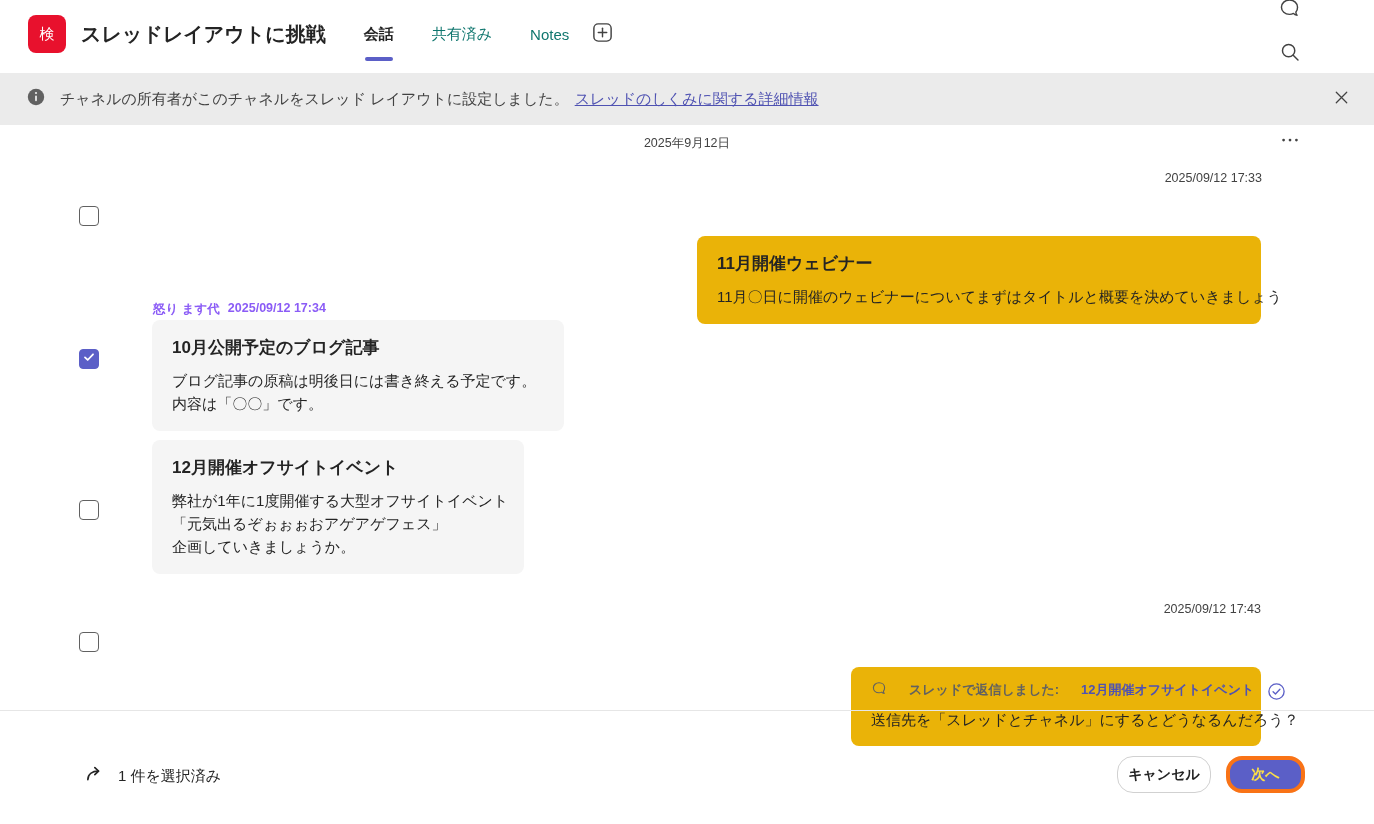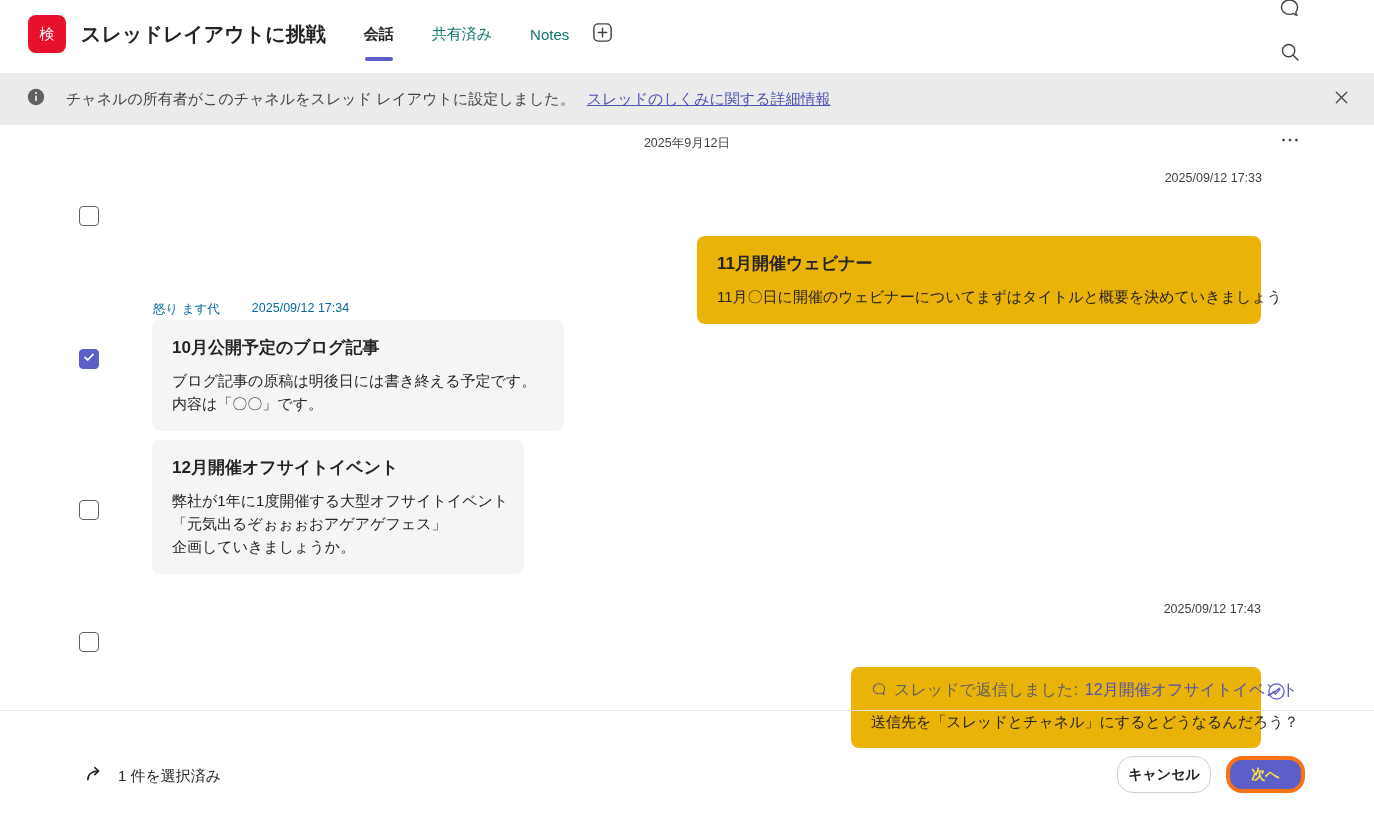--- a/index.html
+++ b/index.html
@@ -21,42 +21,42 @@
   .tab.active::after { content:""; position:absolute; left:1px; right:1px; bottom:-17px;
     height:4px; border-radius:2px; background:#5b5fc7; }
   .add-tab { margin-left:22px; display:flex; align-items:center; cursor:pointer; }
   .header-right { margin-left:auto; display:flex; align-items:center; gap:16px;flex-direction:column; }
   .meet-now { display:flex; align-items:center; gap:8px; cursor:pointer; }
   .meet-now-label { font-size:15px; color:#242424; white-space:nowrap; }
   .vdivider { width:1px; height:24px; background:#d9d9d9; margin:0 6px; }
   .icon-btn { display:flex; align-items:center; justify-content:center; width:28px; height:28px; cursor:pointer; }
   
   .banner { position:absolute; left:0; top:73px; width:1374px; height:52px;
-    background:#ebebeb; display:flex; align-items:center; padding:0 18px 0 26px;gap:6px; }
+    background:#ebebeb; display:flex; align-items:center; padding:0 18px 0 26px; }
   .banner-text { font-size:15px; color:#424242; margin-left:14px; white-space:nowrap; }
   .banner-link { font-size:15px; color:#4f52b2; text-decoration:underline; margin-left:6px; cursor:pointer; white-space:nowrap; }
   .banner-close { margin-left:auto; width:30px; height:30px; display:flex; align-items:center; justify-content:center; cursor:pointer; }
   
   .date-separator { position:absolute; left:0; top:135px; width:1374px;
     text-align:center; font-size:12.5px; color:#424242; }
   .timestamp { position:absolute; font-size:12.5px; color:#424242; }
   .ts-1 { top:171px; right:112px; }
   .ts-2 { top:602px; right:113px; }
-  .msg-meta { position:absolute; left:153px; top:301px; font-size:12.5px; color:#0369a1; display:flex; gap:32px; }
+  .msg-meta { position:absolute; left:153px; top:301px; font-size:12.5px; color:#8b5cf6; display:flex; gap:8px;font-weight:bold; }
   .bubble { position:absolute; border-radius:8px; padding:16px 20px; }
   .bubble-purple { background:#eab308;margin-top:45px; }
   .bubble-gray { background:#f5f5f5; }
   .bubble-1 { left:697px; top:191px; width:564px; }
   .bubble-2 { left:152px; top:320px; width:412px; }
   .bubble-3 { left:152px; top:440px; width:372px; }
   .bubble-4 { left:851px; top:622px; width:410px; padding:13px 20px 15px 20px; }
   .bubble-title { font-size:17px; font-weight:700; color:#242424; line-height:23px; }
   .bubble-body { margin-top:10px; font-size:15px; color:#242424; line-height:23px; }
   .bubble-body div { white-space:nowrap; }
-  .reply-line { display:flex; align-items:center; gap:7px; font-size:16px; color:#616161; white-space:nowrap; }
+  .reply-line { display:flex; align-items:center; gap:22px; font-size:13px; color:#616161; white-space:nowrap;font-weight:bold; }
   .reply-link { color:#4f52b2; cursor:pointer; }
   .bubble-4 .bubble-body { margin-top:9px; }
   
   .checkbox { position:absolute; left:79px; width:20px; height:20px; border:1.5px solid #616161;
     border-radius:4px; background:#fff; cursor:pointer; display:flex; align-items:center; justify-content:center; }
   .checkbox.checked { background:#5b5fc7; border-color:#5b5fc7; }
   .cb-1 { top:206px; } .cb-2 { top:349px; } .cb-3 { top:500px; } .cb-4 { top:632px; }
   .sent-check { position:absolute; left:1267px; top:682px; width:19px; height:19px; }
   
   .footer-divider { position:absolute; left:0; top:710px; width:1374px; height:1px; background:#e6e6e6; }

